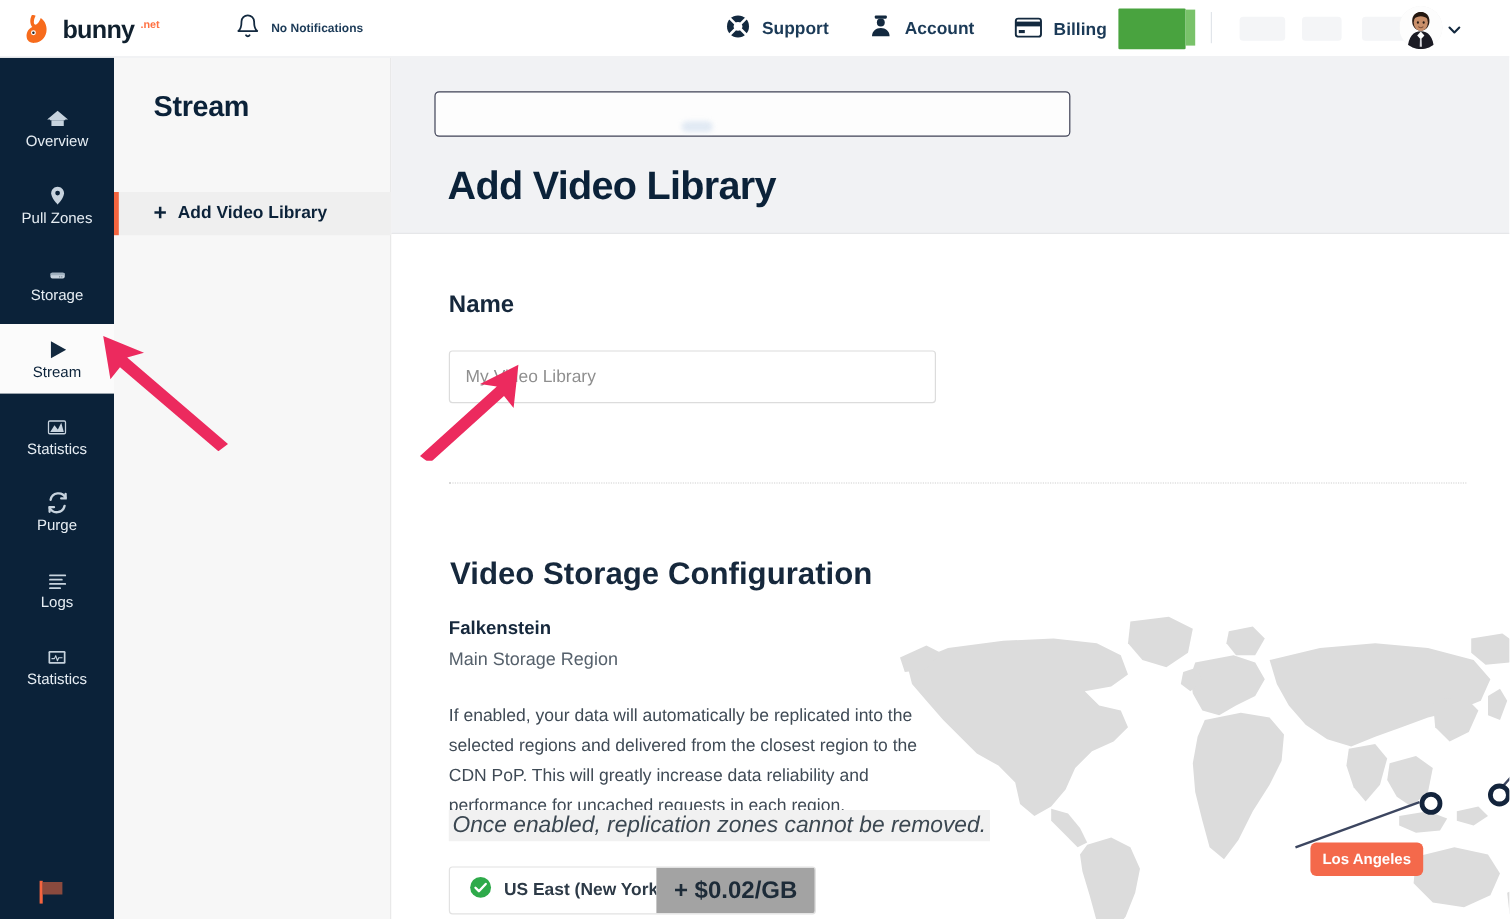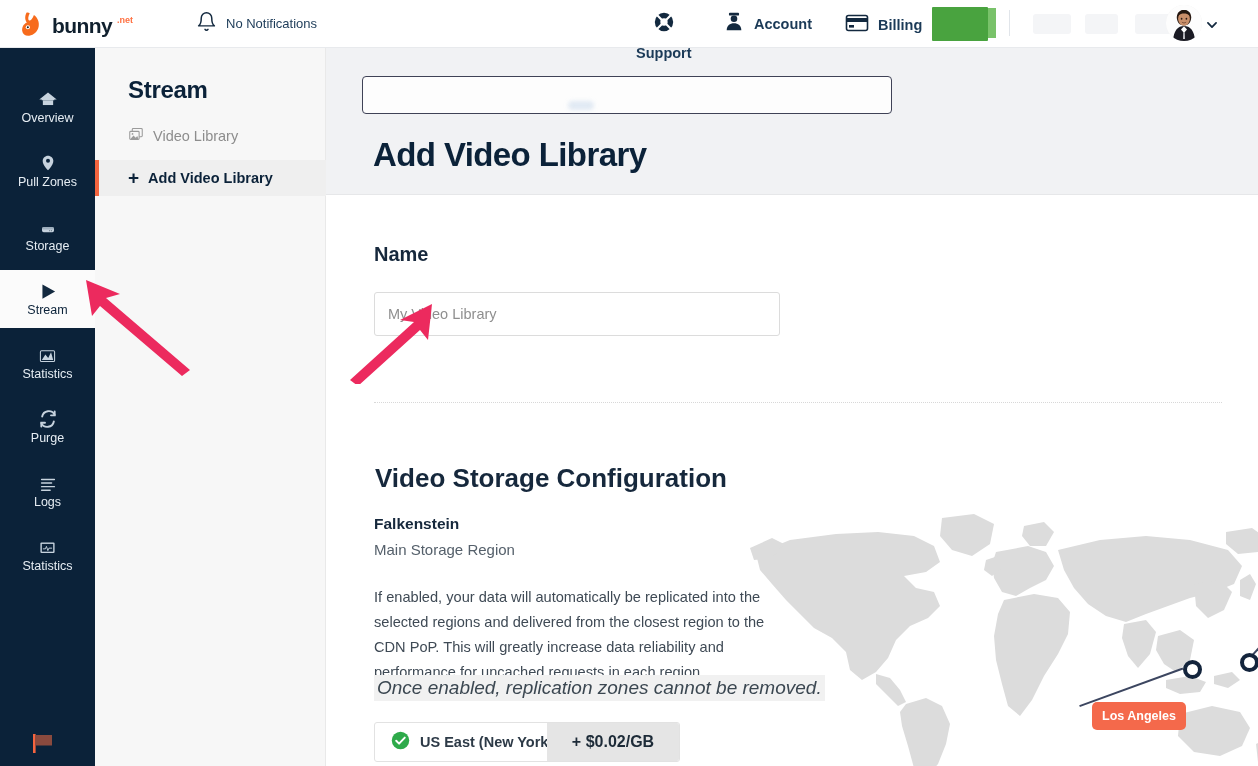--- a/index.html
+++ b/index.html
@@ -32,29 +32,29 @@
   }
   .logo-tld {
     font-size: 9px; font-weight: bold; color: #ff7142;
     position: relative; top: -4px; left: 1px;
   }
 
   .notif-wrap {
     position: absolute; left: 196px; top: 11px;
     display: flex; align-items: center; gap: 9px;
   }
-  .notif-text { font-size: 13px; color: #1b3a57; font-weight: 400; }
+  .notif-text { font-size: 10px; color: #1b3a57; font-weight: 700; }
 
   .hdr-item {
     position: absolute; top: 11px;
     display: flex; align-items: center; gap: 9px;
     font-size: 14.5px; color: #1b3a57; font-weight: 600;
     cursor: pointer;
   }
-  #hdr-support { left: 636px; flex-direction: column; }
+  #hdr-support { left: 604px; }
   #hdr-account { left: 723px; }
   #hdr-billing { left: 845px; }
 
   .balance-block {
     position: absolute; left: 932px; top: 7px;
     width: 56px; height: 34px;
     background: #49a33f;
     border-radius: 1px;
   }
   .balance-block::after{
@@ -229,22 +229,22 @@
     flex: 1; display: flex; align-items: center; gap: 10px;
     padding-left: 16px; overflow: hidden;
   }
   .region-chip .rc-name {
     font-size: 14.5px; color: #2d3a47; font-weight: 600;
     white-space: nowrap;
   }
   .region-chip .rc-price {
     width: 132px; flex: 0 0 132px;
     display: flex; align-items: center; justify-content: center;
-    background: #e5e5e5;
-    font-size: 16px; font-weight: bold; color: #1d2b38;
+    background: #a3a3a3;
+    font-size: 20px; font-weight: bold; color: #1d2b38;
   }
 
   
   .mapwrap {
     position: absolute; left: 402px; top: 440px;
     width: 540px; height: 300px;
     pointer-events: none;
   }
   .map-pin {
     position: absolute;
@@ -445,31 +445,20 @@
     <svg viewBox="0 0 26 22" width="26" height="22">
       <rect x="1" y="2" width="2.6" height="19" fill="#f4643f"></rect>
       <path d="M3.6 3 L20 3 L20 13.5 L3.6 13.5 Z" fill="#8a4a3e"></path>
     </svg>
   </span>
 </div>
 
 <div class="subnav">
   <div class="subnav-title">Stream</div>
 
-  <div class="subnav-item" style="top:70px">
-    <span>
-      <svg viewBox="0 0 24 24" width="16" height="15">
-        <rect x="6" y="2.5" width="16" height="13" rx="1.5" fill="none" stroke="#9b9b9b" stroke-width="1.7"></rect>
-        <rect x="2" y="7" width="15" height="13" rx="1.5" fill="#f7f7f7" stroke="#9b9b9b" stroke-width="1.7"></rect>
-        <circle cx="6.4" cy="11" r="1.4" fill="#9b9b9b"></circle>
-        <path d="M3 19 L8 13.5 L11.5 17 L14 14.5 L16 19 Z" fill="#9b9b9b"></path>
-      </svg>
-    </span>
-    <span>Video Library</span>
-  </div>
 
   <div class="subnav-item active" style="top:112px">
     <span class="plus">+</span>
     <span>Add Video Library</span>
   </div>
 </div>
 
 <div class="main">
 
   <div class="main-head">

